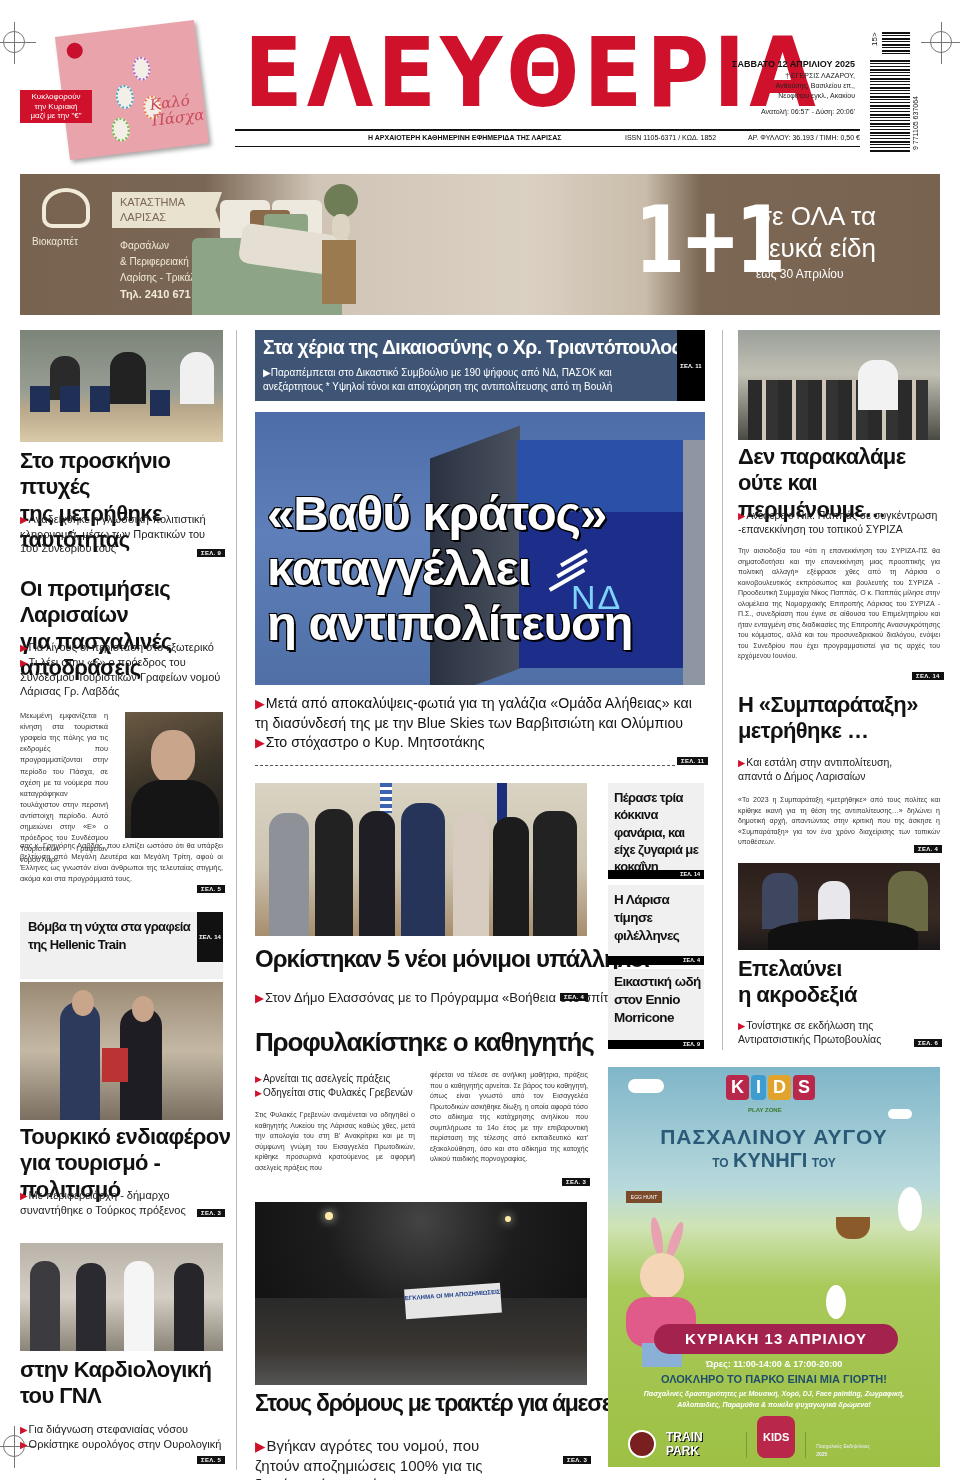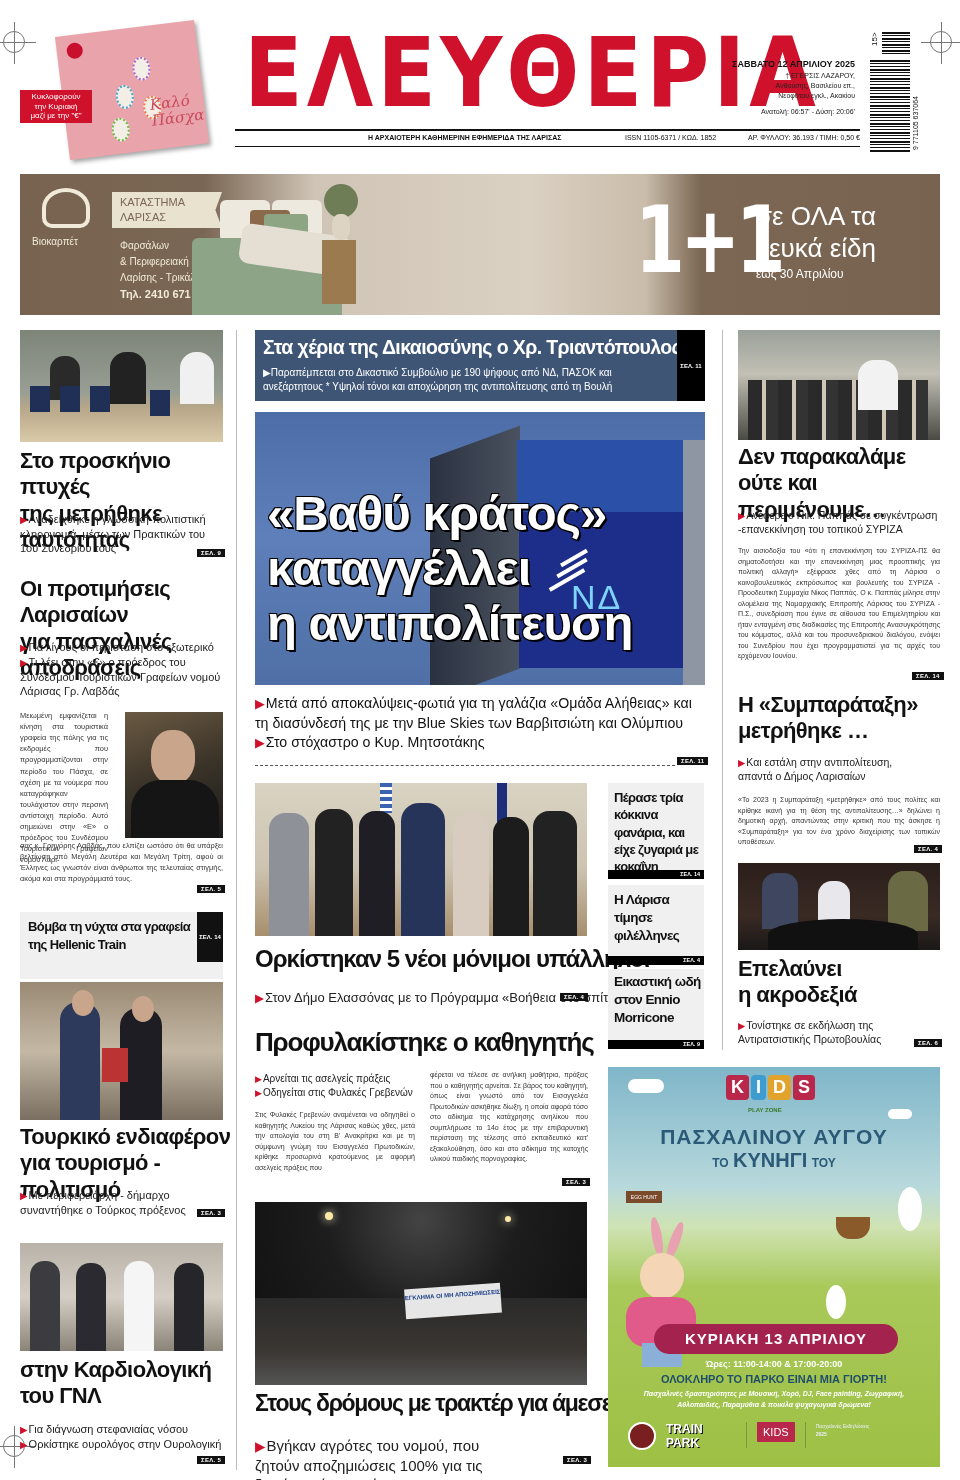--- a/index.html
+++ b/index.html
@@ -318,24 +318,24 @@
     <div class="abs" style="left:4px;top:80px;width:70px;height:50px;background:#e05a8a;border-radius:20px"></div>
     <div class="abs" style="left:20px;top:126px;width:40px;height:24px;background:#8ab0d8"></div>
   </div>
   <div class="abs" style="left:290px;top:120px;width:24px;height:44px;background:#fff;border-radius:50%"></div>
   <div class="abs" style="left:218px;top:218px;width:20px;height:34px;background:#fff;border-radius:50%"></div>
   <div class="abs" style="left:228px;top:150px;width:34px;height:22px;background:#8a5a2a;border-radius:0 0 14px 14px"></div>
   <div class="abs" style="left:46px;top:257px;width:244px;height:30px;background:#a4224e;border-radius:15px;color:#fff;font-weight:bold;font-size:15px;line-height:30px;text-align:center;letter-spacing:1px"><span>ΚΥΡΙΑΚΗ 13 ΑΠΡΙΛΙΟΥ</span></div>
   <div class="abs" style="left:0;top:292px;width:332px;text-align:center;color:#fff;font-weight:bold;font-size:9px">Ώρες: 11:00-14:00 &amp; 17:00-20:00</div>
   <div class="abs cond" style="left:0;top:306px;width:332px;text-align:center;color:#1f4e6a;font-weight:bold;font-size:11px">ΟΛΟΚΛΗΡΟ ΤΟ ΠΑΡΚΟ ΕΙΝΑΙ ΜΙΑ ΓΙΟΡΤΗ!</div>
   <div class="abs" style="left:20px;top:322px;width:292px;text-align:center;color:#fff;font-style:italic;font-weight:bold;font-size:7px;line-height:1.5">Πασχαλινές δραστηριότητες με Μουσική, Χορό, DJ, Face painting, Ζωγραφική, Αθλοπαιδιές, Παραμύθια &amp; ποικίλα ψυχαγωγικά δρώμενα!</div>
-  <div class="abs" style="left:20px;top:355px;width:300px;height:36px;display:flex;align-items:flex-start;gap:10px">
+  <div class="abs" style="left:20px;top:355px;width:300px;height:36px;display:flex;align-items:flex-end;gap:10px">
     <div style="width:28px;height:28px;border-radius:50%;background:#7a1f1f;border:2px solid #fff"></div>
     <div style="color:#fff;font-weight:bold;font-size:12px;text-shadow:1px 1px 0 #000;width:70px">TRAIN PARK</div>
     <div style="width:1px;height:26px;background:#7a9a3a"></div>
-    <div style="background:#b9274a;color:#fff;font-weight:normal;font-size:11px;padding:4px 6px;border-radius:1px">KIDS</div>
+    <div style="background:#b9274a;color:#fff;font-weight:bold;font-size:11px;padding:15px 6px;border-radius:8px">KIDS</div>
     <div style="width:1px;height:26px;background:#7a9a3a"></div>
     <div style="font-size:5px;color:#eef;line-height:1.6">
         <div>Πασχαλινές Εκδηλώσεις</div>
         <div style="font-weight:bold">2025</div>
       </div>
   </div>
 </div>
 
 </body></html>

